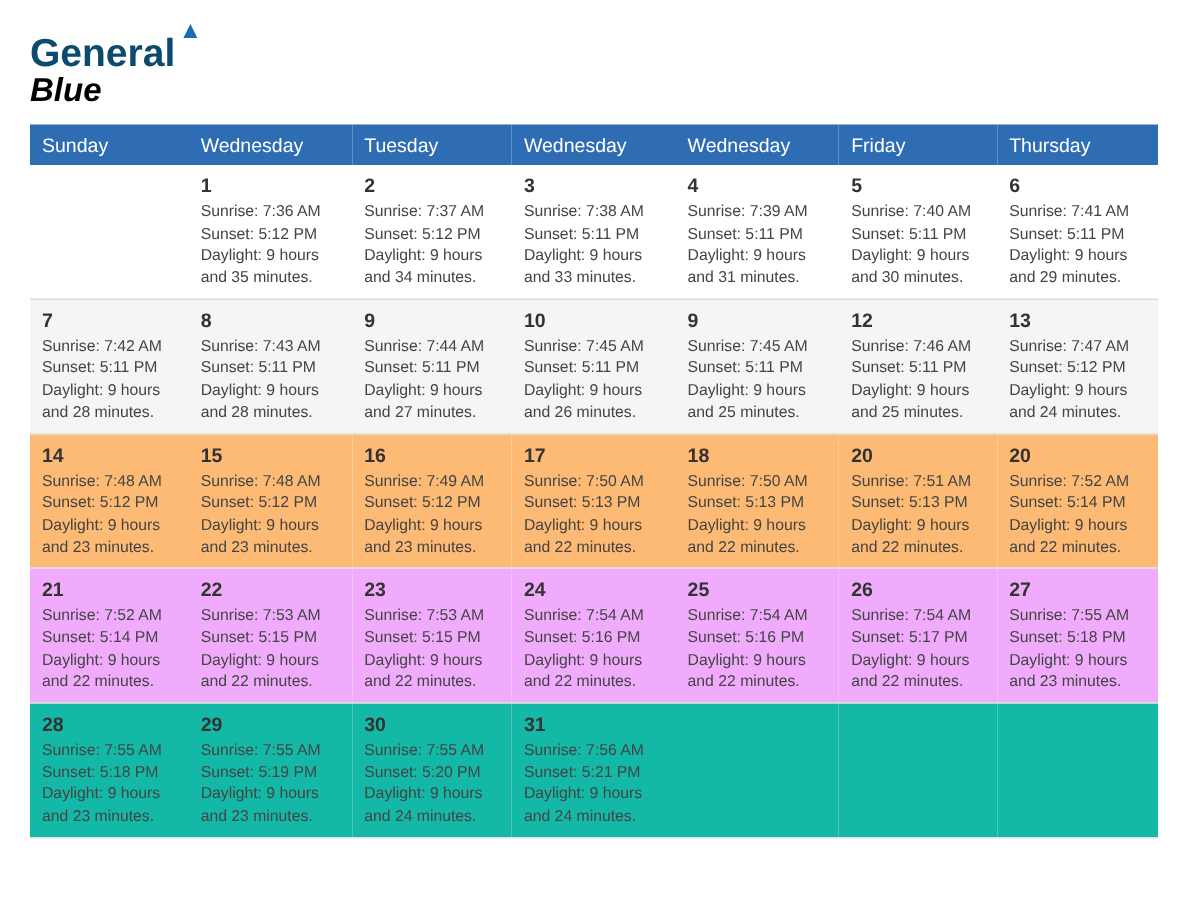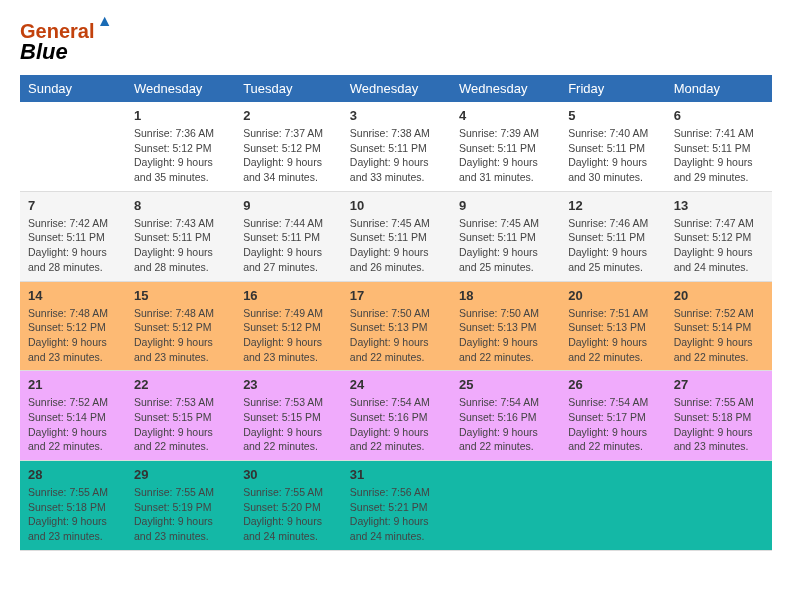--- a/index.html
+++ b/index.html
@@ -80,21 +80,21 @@
     .row-group-4 td { background-color: #f0abfc; }
     .row-group-5 td { background-color: #14b8a6; }
   </style>
 </head>
 <body>
 
 <div class="header">
   <div class="logo">
     <div style="display:flex;align-items:center;gap:2px;">
       <div style="position:relative;display:inline-block;">
-        <span style="font-size:20px;font-weight:bold;color:#c2410c;">General</span>
+        <span style="font-size:26px;font-weight:bold;color:#0c4a6e;">General</span>
         
         <span style="position:absolute;top:-8px;right:-18px;color:#1a6bb5;font-size:16px;">▲</span>
       </div>
     </div>
     <span style="font-size:22px;font-weight:bold;color:#000000;margin-top:-4px;font-style:italic;">Blue</span>
   </div>
   <div class="title-block">
     <div class="month-title"></div>
     <div class="subtitle"></div>
   </div>
@@ -102,21 +102,21 @@
 
 <table>
   <thead>
     <tr>
     <th>Sunday</th>
         <th>Wednesday</th>
         <th>Tuesday</th>
         <th>Wednesday</th>
         <th>Wednesday</th>
         <th>Friday</th>
-        <th>Monday</th>
+        <th>Thursday</th>
       </tr>
   </thead>
   <tbody id="calendar-body">
   <tr class="row-group-1">
         <td></td>
         <td>
           <span class="day-number">1</span>
           <div class="day-info">Sunrise: 7:36 AM<br>Sunset: 5:12 PM<br>Daylight: 9 hours<br>and 35 minutes.</div>
         </td>
         <td>

